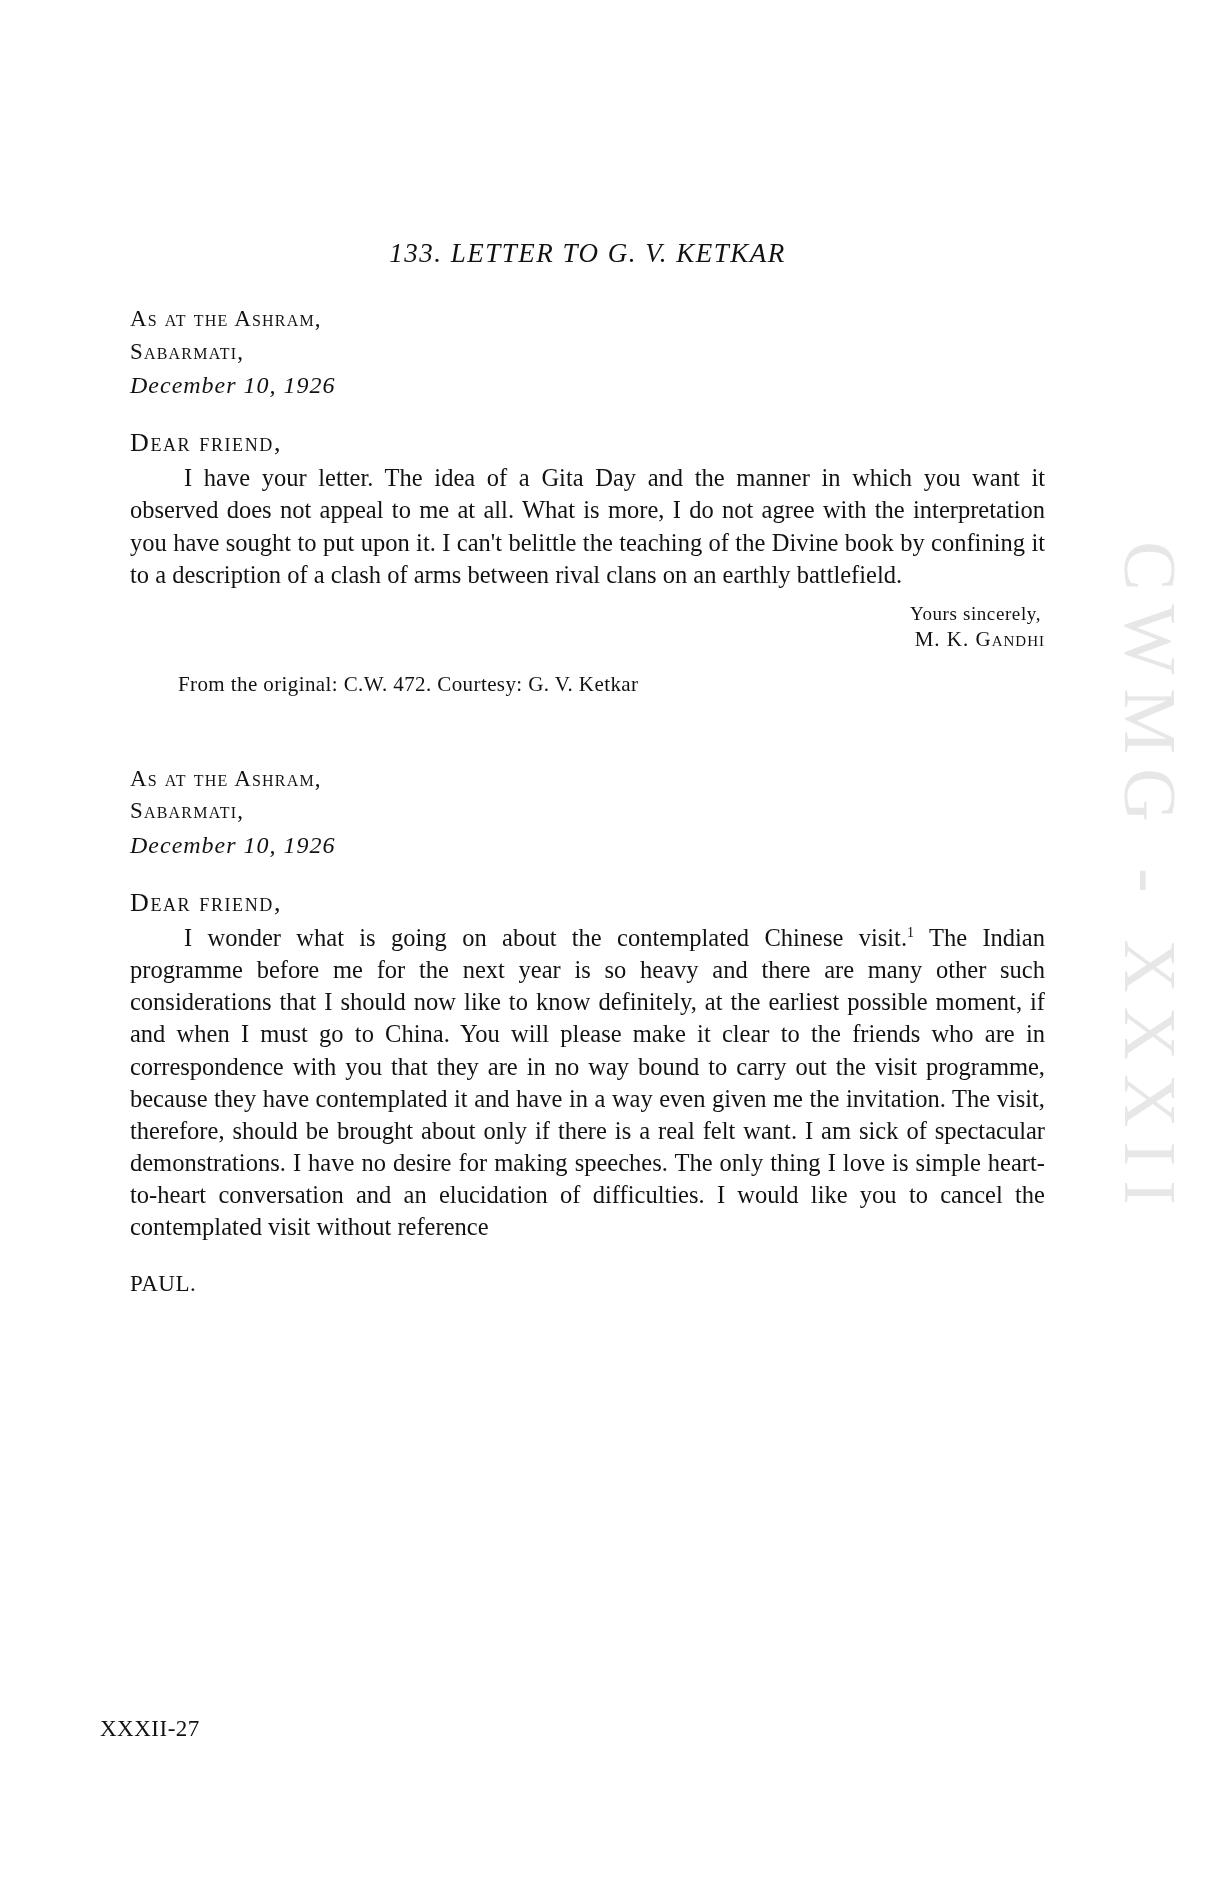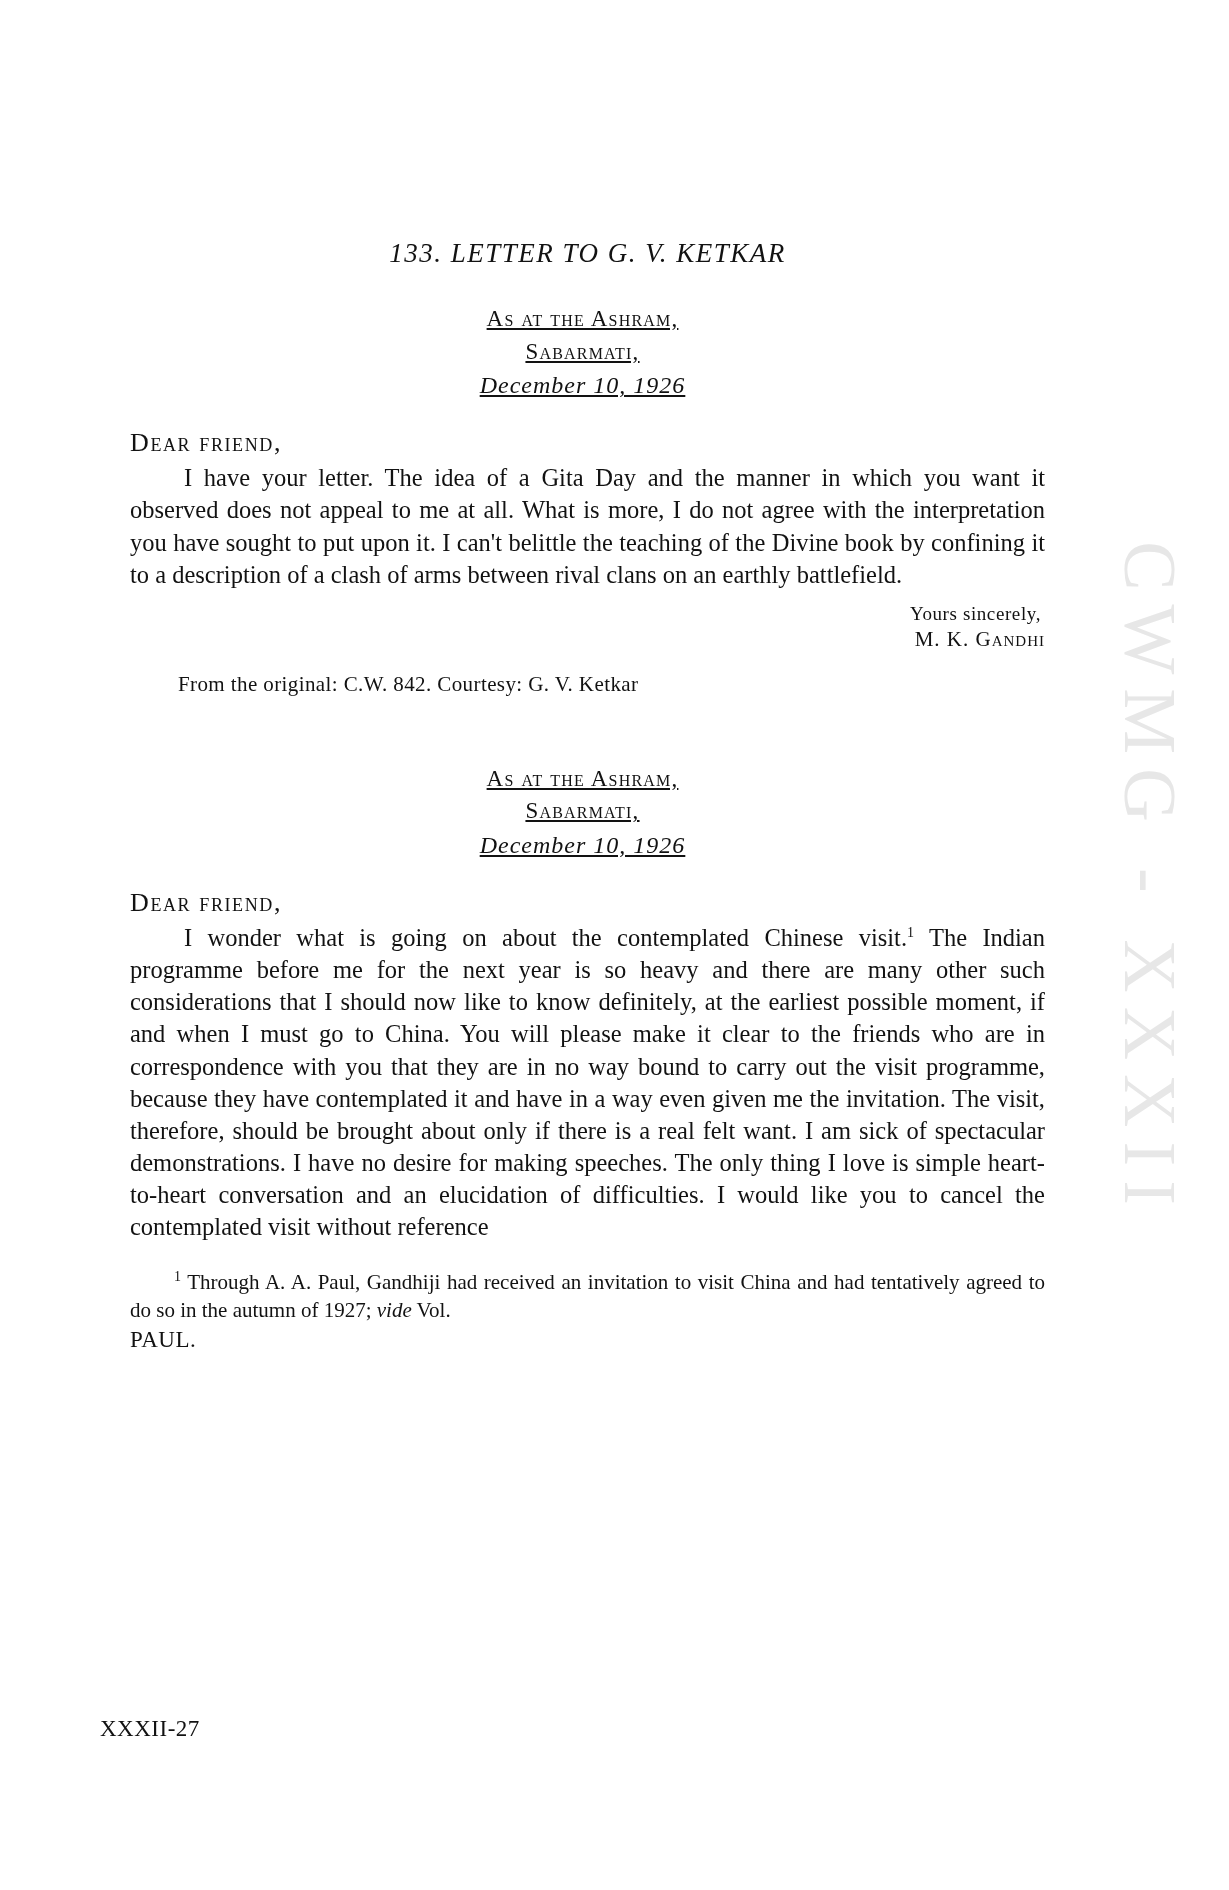--- a/index.html
+++ b/index.html
@@ -63,25 +63,24 @@
     font-size: 27px;
     font-style: italic;
     font-weight: 400;
     letter-spacing: 1.5px;
     text-align: center;
     margin: 0 0 34px 0;
     padding: 0;
   }
 
   .dateline {
-    text-align: center;
+    text-align: left;
     line-height: 1.42;
     margin: 0 10px 0 0;
     font-size: 23px;
-    text-decoration: underline;
   }
   .smallcaps {
     font-variant: small-caps;
     letter-spacing: 1.2px;
     font-size: 23px;
   }
   .dateline .date {
     font-style: italic;
     font-size: 24px;
     letter-spacing: 1px;
@@ -190,40 +189,39 @@
         <div class="date">December  10,  1926</div>
       </div>
 
       <div class="salutation">Dear friend,</div>
 
       <p class="body-text">I have your letter.  The idea of a Gita Day and the manner in which you want it observed does not appeal to me at all.  What is more, I do not agree  with the interpretation you have sought to put upon it.  I can't belittle the teaching of the Divine book by confining it to a description of a clash of arms between rival clans on an earthly battlefield.</p>
 
       <div class="signoff">Yours  sincerely,</div>
       <div class="signature"><span>M.  K.  </span><span class="sc">Gandhi</span></div>
 
-      <div class="source-note">From  the original: C.W.  842.   Courtesy: G.  V.  Ketkar</div>
+      <div class="source-note">From  the original: C.W.  472.   Courtesy: G.  V.  Ketkar</div>
     </section>
 
     <div class="gap-between"></div>
 
     <section>
 
       <div class="dateline">
         <div class="smallcaps">As at the Ashram,</div>
         <div class="smallcaps">Sabarmati,</div>
         <div class="date">December  10,  1926</div>
       </div>
 
       <div class="salutation">Dear friend,</div>
 
       <p class="body-text"><span>I wonder what is going  on about the contemplated Chinese visit.</span><sup class="fn">1</sup><span>  The Indian programme before me for the next year is so heavy and there are many other such considerations that I should now like to know definitely, at the earliest possible moment, if and when I must go to China.  You will please make it clear to the friends who are in correspondence with you that they are in no way bound to carry out the visit programme, because they have contemplated it and have in a way even given me the invitation.  The visit, therefore, should be brought about only if there is a real felt want.  I am sick of spectacular demonstrations.  I have no desire for making speeches.  The only thing I love is simple heart-to-heart conversation and  an elucidation of difficulties.  I would like you to cancel the contemplated visit without reference</span></p>
     </section>
 
     <div class="footnote-rule-space"></div>
 
-    <div class="footnote"><span class="fnum">1</span><span> Through A. A. Paul,  Gandhiji  had  received  an  invitation  to  visit China  and  had  tentatively  agreed  to  do  so  in  the  autumn  of  1927; </span><i>vide</i><span> Vol.</span></div>
     <div class="footnote-tail">PAUL.</div>
 
   </div>
 
   <div class="folio">XXXII-27</div>
 
 </div>
 
 </body></html>

